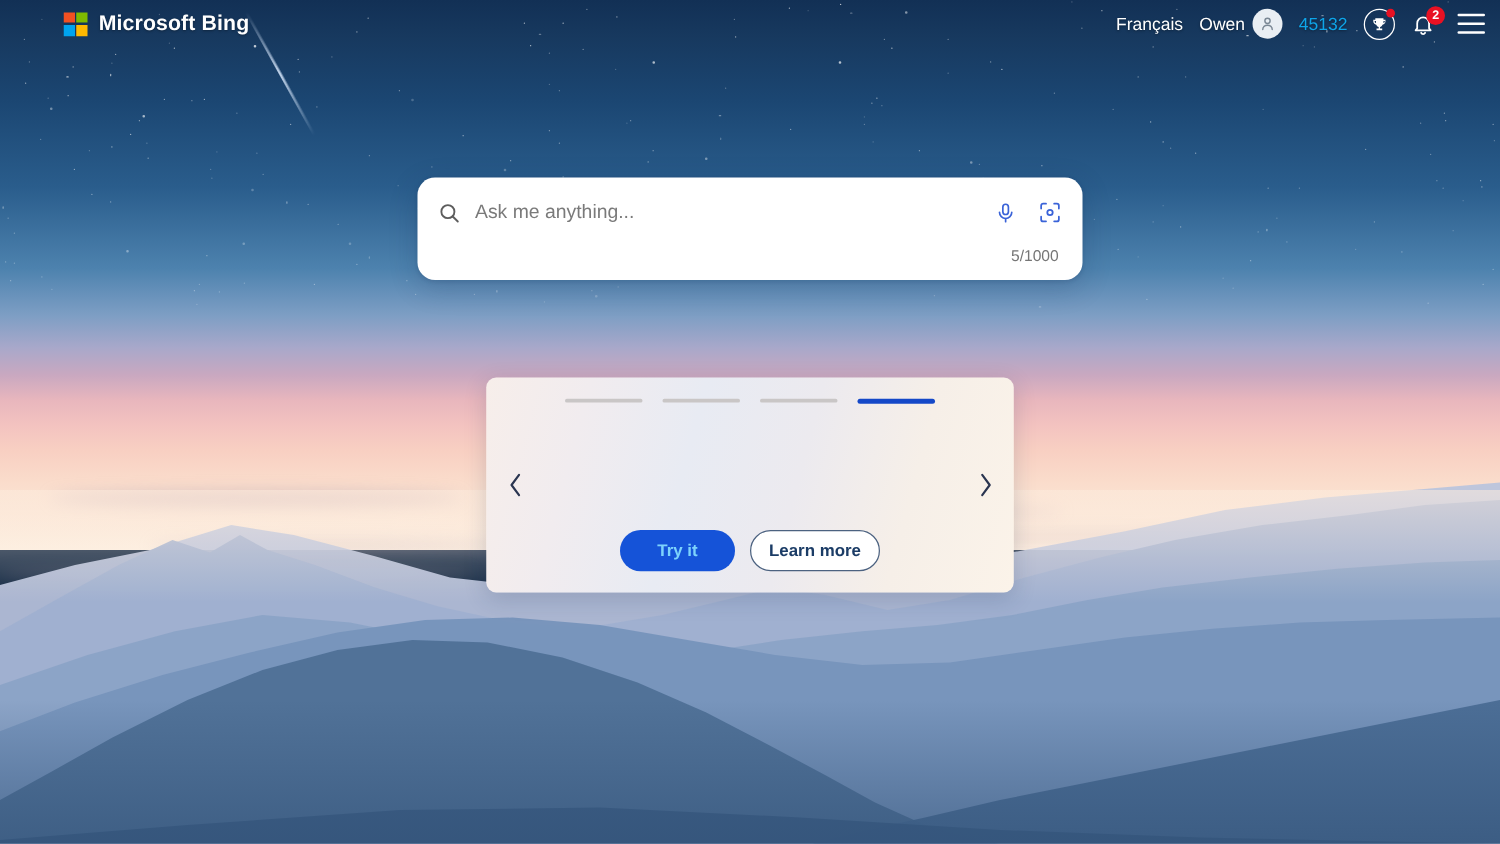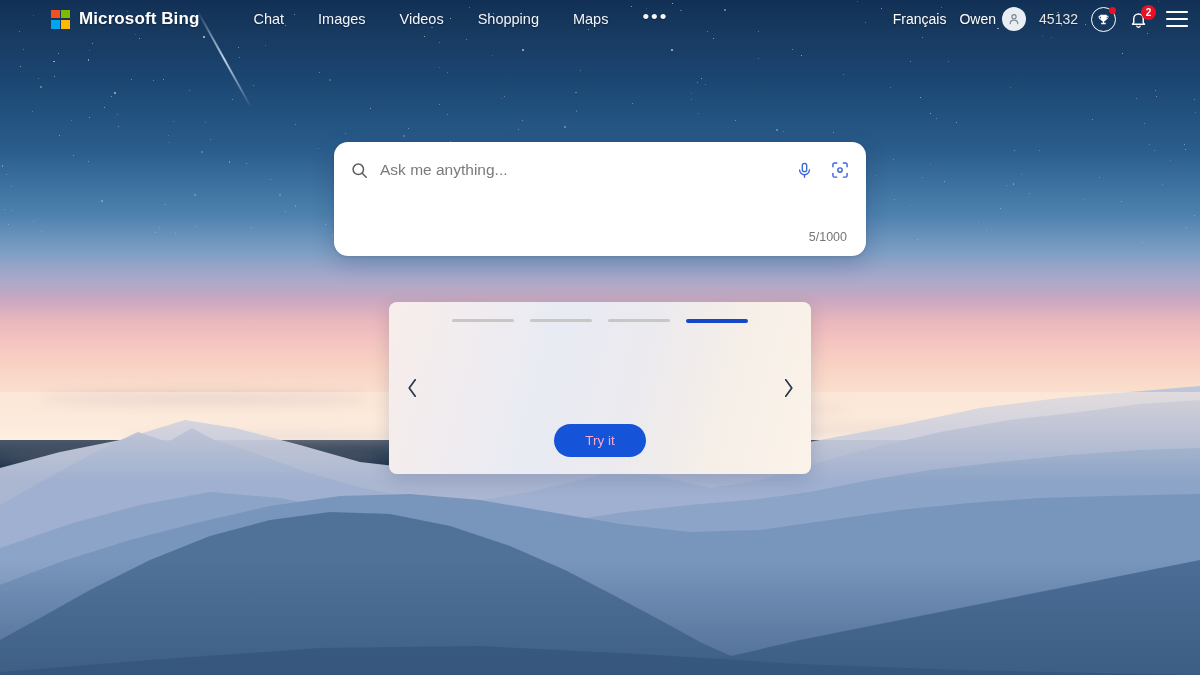--- a/index.html
+++ b/index.html
@@ -137,21 +137,21 @@
   #user-name {
     font-size: 14px; color: #fff;
     text-shadow: 0 1px 2px rgba(0,0,0,.4);
   }
   #avatar {
     width: 24px; height: 24px; border-radius: 50%;
     background: #e9eef3;
     display: flex; align-items: center; justify-content: center;
   }
   #points {
-    font-size: 14px; color: #e5e5e5;
+    font-size: 14px; color: #0ea5e9;
     text-shadow: 0 1px 2px rgba(0,0,0,.4); cursor: pointer;
   }
   #rewards {
     position: relative; width: 25px; height: 25px;
     border: 1.6px solid #fff; border-radius: 50%;
     display: flex; align-items: center; justify-content: center;
     cursor: pointer;
   }
   #rewards-dot {
     position: absolute; right: -1px; top: -1px;
@@ -173,21 +173,21 @@
   }
   #hamburger span {
     display: block; height: 2px; width: 100%;
     background: #fff; border-radius: 1px;
   }
 
   
   #searchbox {
     position: absolute;
     left: 334px; top: 142px;
-    width: 532px; height: 114px;
+    width: 532px; height: 82px;
     background: #ffffff;
     border-radius: 14px;
     box-shadow: 0 6px 22px rgba(20,40,80,.22), 0 1px 3px rgba(20,40,80,.12);
     z-index: 30;
   }
   #search-row {
     position: absolute; left: 0; top: 0;
     width: 100%; height: 56px;
     display: flex; align-items: center;
     padding: 0 16px 0 16px;
@@ -237,24 +237,24 @@
     line-height: 21.5px;
     color: #22324a;
   }
   #card-buttons {
     position: absolute; left: 0; bottom: 17px; width: 100%;
     display: flex; justify-content: center; gap: 12px;
   }
   #try-btn {
     min-width: 92px; height: 33px;
     background: #1553d8;
-    color: #f9a8d4;
+    color: #7dd3fc;
     border: none; border-radius: 17px;
     font-family: "Liberation Sans", sans-serif;
-    font-size: 13.5px; font-weight: 400;
+    font-size: 13.5px; font-weight: 700;
     cursor: pointer;
   }
   #learn-btn {
     min-width: 104px; height: 33px;
     background: #ffffff;
     color: #1b3c66;
     border: 1.4px solid #4c6280; border-radius: 17px;
     font-family: "Liberation Sans", sans-serif;
     font-size: 13.5px; font-weight: 700;
     cursor: pointer;
@@ -555,28 +555,20 @@
     <div id="brand">
       <div id="ms-logo">
         <i class="sq-r"></i>
           <i class="sq-g"></i>
           <i class="sq-b"></i>
           <i class="sq-y"></i>
       </div>
       <span id="brand-name">Microsoft Bing</span>
     </div>
 
-    <div id="nav">
-      <span class="nav-item">Chat</span>
-      <span class="nav-item">Images</span>
-      <span class="nav-item">Videos</span>
-      <span class="nav-item">Shopping</span>
-      <span class="nav-item">Maps</span>
-      <span id="nav-more">•••</span>
-    </div>
 
     <div id="header-right">
 
       <span id="lang">Français</span>
 
       <span id="user-chip">
         <span id="user-name">Owen</span>
         <span id="avatar">
           <svg width="14" height="14" viewBox="0 0 24 24" fill="none" stroke="#7a8794" stroke-width="2" stroke-linecap="round">
             <circle cx="12" cy="8" r="3.6"></circle>
@@ -651,20 +643,21 @@
     <div id="progress">
       <span class="seg"></span>
       <span class="seg"></span>
       <span class="seg"></span>
       <span class="seg active"></span>
     </div>
 
 
     <div id="card-buttons">
       <button id="try-btn">Try it</button>
+      <button id="learn-btn">Learn more</button>
     </div>
 
     <span class="chev" id="chev-prev">
       <svg width="13" height="20" viewBox="0 0 14 22" fill="none" stroke="currentColor" stroke-width="1.9" stroke-linecap="round" stroke-linejoin="round">
         <path d="M10 2 L3.4 11 L10 20"></path>
       </svg>
     </span>
     <span class="chev" id="chev-next">
       <svg width="13" height="20" viewBox="0 0 14 22" fill="none" stroke="currentColor" stroke-width="1.9" stroke-linecap="round" stroke-linejoin="round">
         <path d="M4 2 L10.6 11 L4 20"></path>

